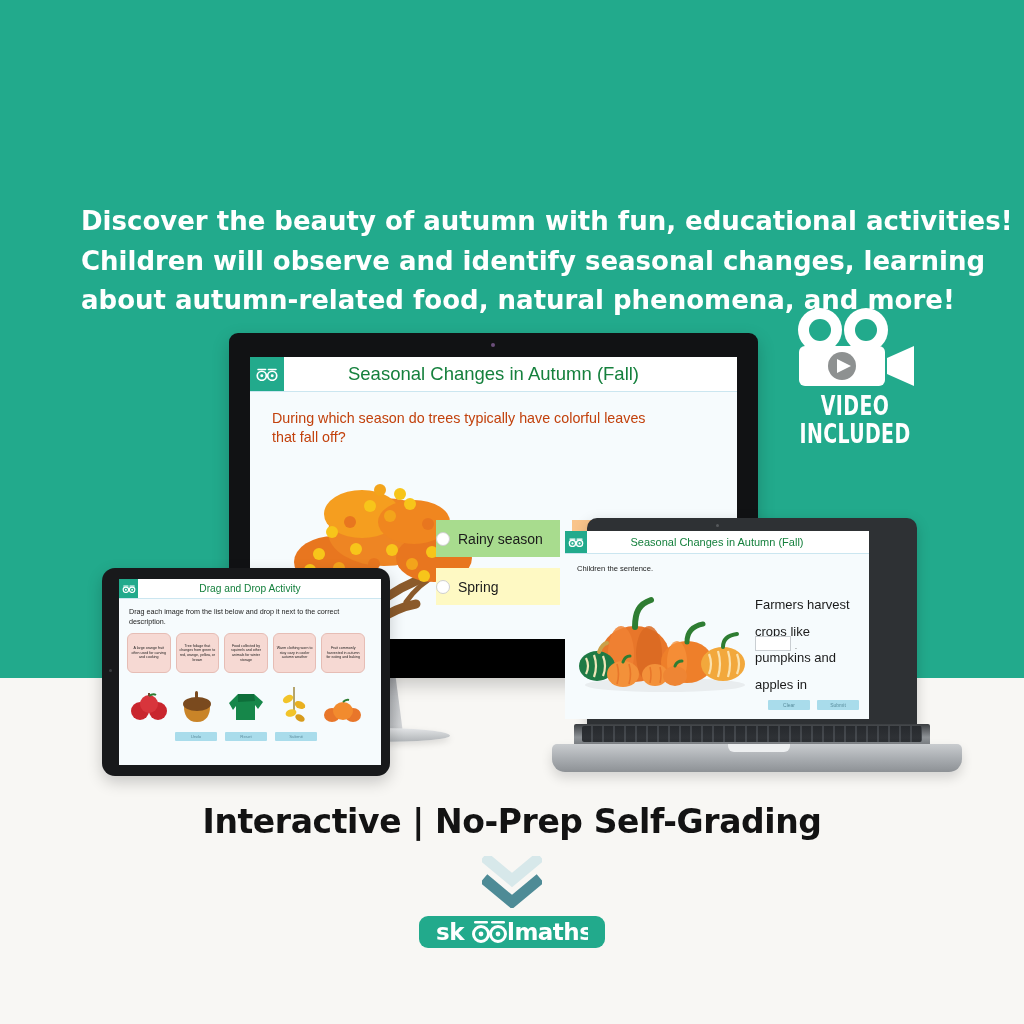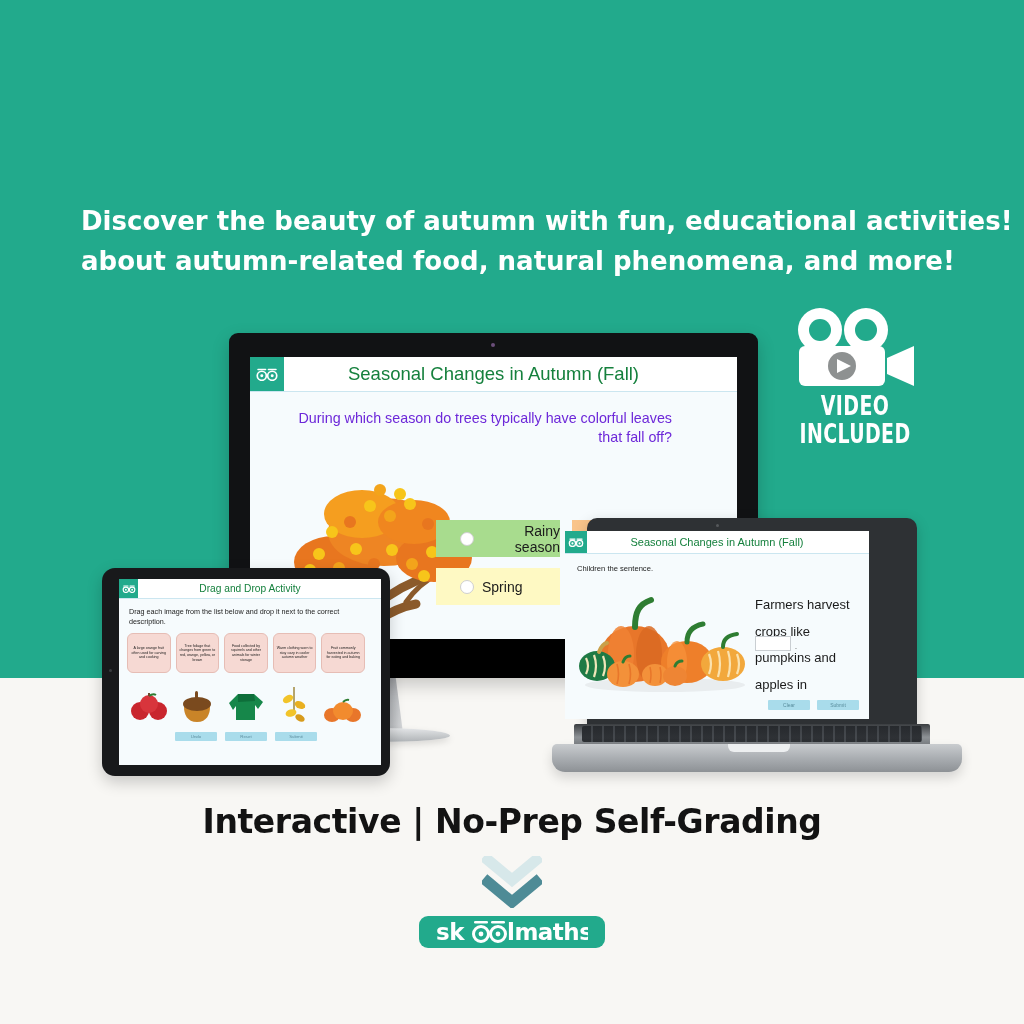--- a/index.html
+++ b/index.html
@@ -70,27 +70,27 @@
   .app-head{display:flex;align-items:center;background:#FFFFFF;border-bottom:1px solid #CBE6F0;position:relative;}
   .brandsq{background:#22AA8C;display:flex;align-items:center;justify-content:center;flex:none;}
   .brandsq svg{display:block;}
   .app-title{flex:1;text-align:center;color:#15803d;font-weight:400;}
   .app-body{flex:1;position:relative;background:#F6FBFD;}
 
   
   .m-head{height:34px;}
   .m-brand{width:34px;height:34px;}
   .m-title{font-size:18.5px;margin-right:34px;}
-  .m-q{position:absolute;left:22px;top:17px;width:400px;font-size:14.3px;color:#6d28d9;line-height:1.33;text-align:right;}
+  .m-q{position:absolute;left:22px;top:17px;width:400px;font-size:14.3px;color:#c2410c;line-height:1.33;}
   .m-tree{position:absolute;left:24px;top:62px;width:215px;height:210px;}
   .opt-grid{position:absolute;left:186px;top:128px;width:280px;}
   .opt-row{display:flex;gap:12px;margin-bottom:11px;}
   .opt{
-    height:37px;display:flex;align-items:center;gap:8px;padding-left:24px;
-    font-size:14px;color:#1B1B1B;position:relative;box-sizing:border-box;text-align:right;
+    height:37px;display:flex;align-items:center;gap:8px;padding-left:0;
+    font-size:14px;color:#1B1B1B;position:relative;box-sizing:border-box;
   }
   .opt.w1{width:124px;}
   .opt.w2{width:134px;}
   .radio{width:12px;height:12px;border-radius:50%;background:#fff;border:1px solid #cfcfcf;flex:none;}
 
   
   .laptop{position:absolute;left:552px;top:518px;width:410px;height:262px;}
   .lt-lid{
     position:absolute;left:35px;top:0;width:330px;height:212px;
     background:#2E3134;border-radius:10px 10px 0 0;
@@ -182,20 +182,21 @@
 </head>
 <body>
 
 <div id="stage">
 
   <div class="band-teal"></div>
   <div class="band-cream"></div>
 
   <div class="subhead">
     <div>Discover the beauty of autumn with fun, educational activities!</div>
+    <div>Children will observe and identify seasonal changes, learning</div>
     <div>about autumn-related food, natural phenomena, and more!</div>
   </div>
 
   <div class="video-badge">
     <svg class="vb-cam" viewBox="0 0 135 78">
       <circle cx="32" cy="22" r="22" fill="#fff"></circle>
       <circle cx="32" cy="22" r="11" fill="#22AA8C"></circle>
       <circle cx="78" cy="22" r="22" fill="#fff"></circle>
       <circle cx="78" cy="22" r="11" fill="#22AA8C"></circle>
       <rect x="11" y="38" width="86" height="40" rx="6" fill="#fff"></rect>

